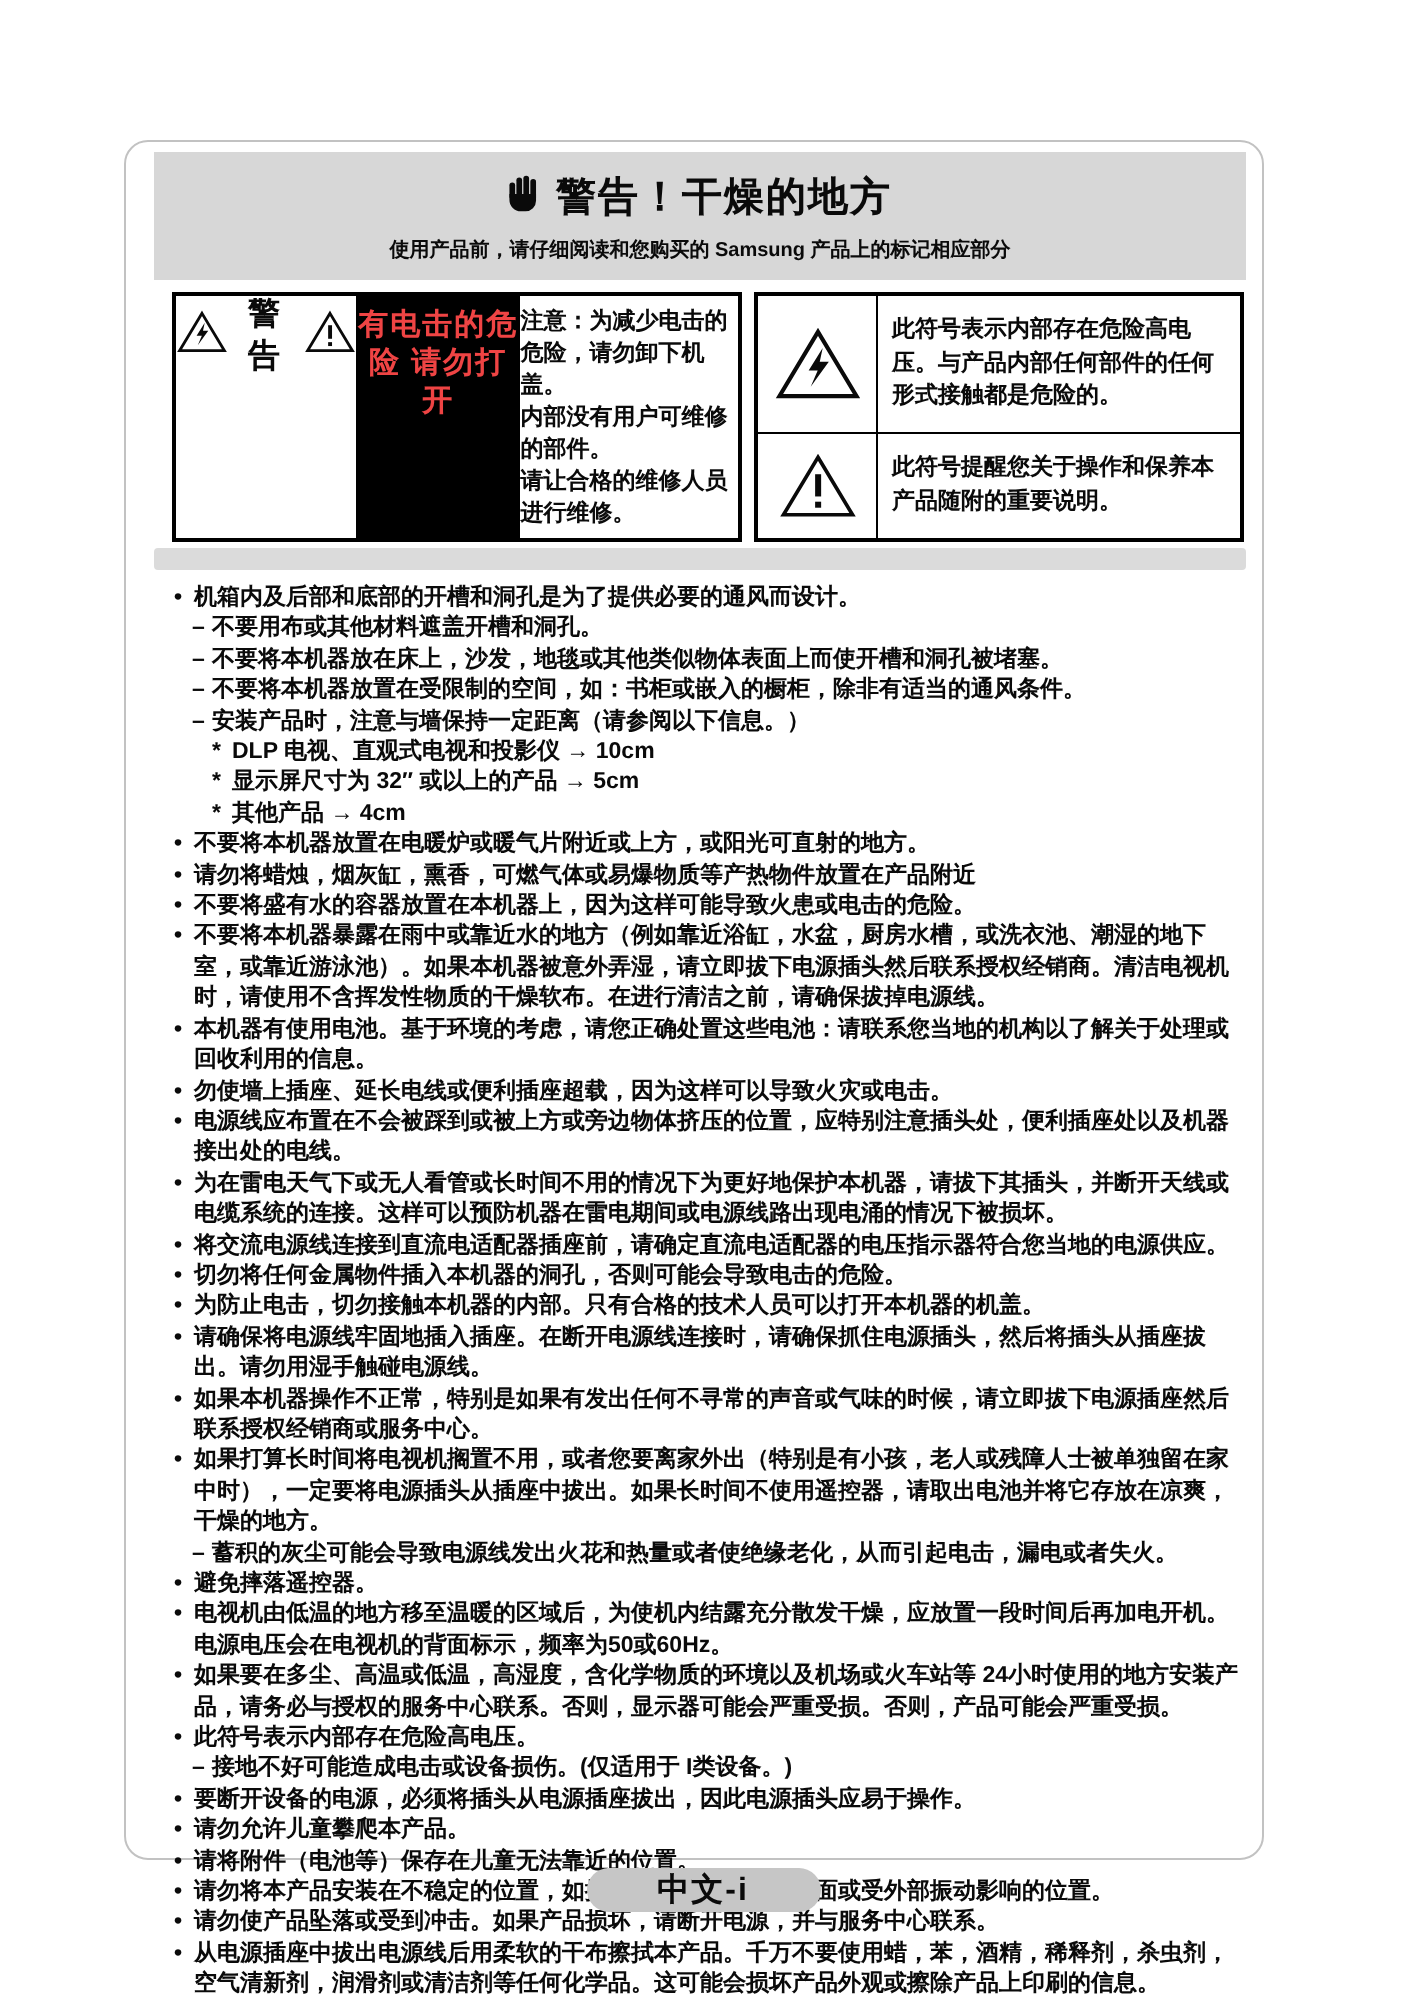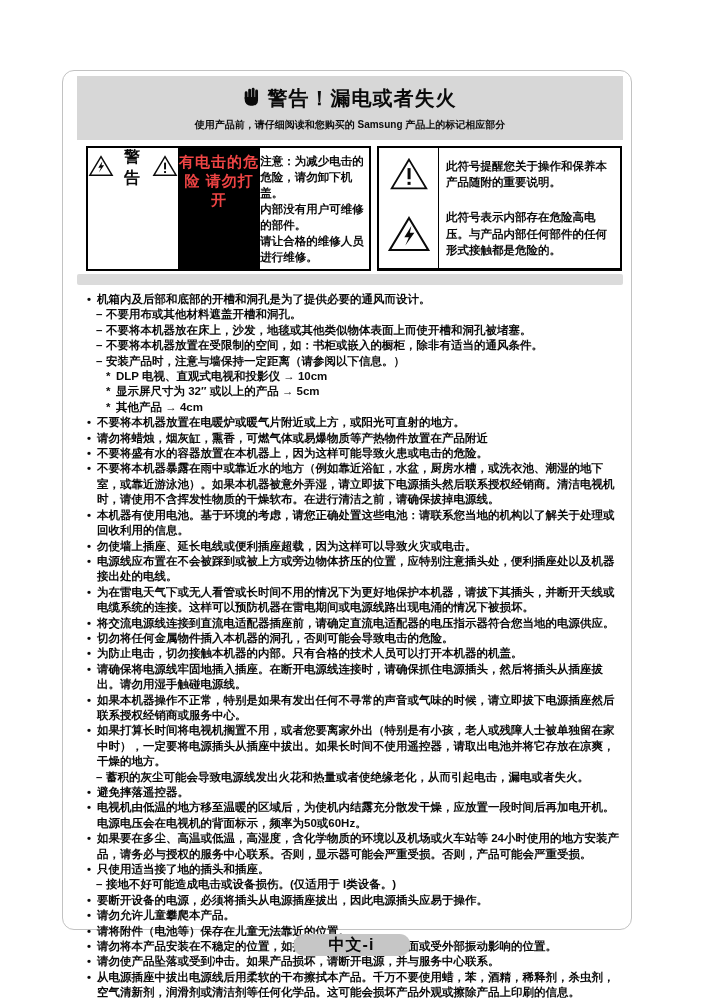--- a/index.html
+++ b/index.html
@@ -64,21 +64,21 @@
       <div class="title-row">
         <span>
           <svg width="16" height="19" viewBox="0 0 15 18" fill="#0a0a0a">
             <rect x="0.6" y="4" width="2.7" height="8" rx="1.35"></rect>
             <rect x="3.9" y="1.6" width="2.7" height="10" rx="1.35"></rect>
             <rect x="7.2" y="0.8" width="2.7" height="11" rx="1.35"></rect>
             <rect x="10.5" y="2.4" width="2.7" height="10" rx="1.35"></rect>
             <path d="M0.6 9.5 h12.6 v3.2 a5 5 0 0 1 -5 5 h-2.2 a5.4 5.4 0 0 1 -5.4 -5.4 z"></path>
           </svg>
         </span>
-        <span class="title">警告！漏电或者失火</span>
+        <span class="title">警告！干燥的地方</span>
       </div>
       <div class="subtitle">使用产品前，请仔细阅读和您购买的 Samsung 产品上的标记相应部分</div>
     </div>
 
     <div class="boxes">
 
       <div class="wbox">
         <div class="wbox-head">
           <span>
             <svg width="26" height="22" viewBox="0 0 30 26">
@@ -97,43 +97,43 @@
         </div>
         <div class="wbox-bar">有电击的危险 请勿打开</div>
         <div class="wbox-text">
           <div>注意：为减少电击的危险，请勿卸下机盖。</div>
           <div>内部没有用户可维修的部件。</div>
           <div>请让合格的维修人员进行维修。</div>
         </div>
       </div>
 
       <div class="sbox">
+        <div class="sbox-row first">
+          <div class="sbox-icon">
+            <svg width="44" height="38" viewBox="0 0 30 26">
+              <path d="M15 2 L28.2 24 H1.8 Z" fill="none" stroke="#0a0a0a" stroke-width="1.4"></path>
+              <path d="M16.6 7.5 L11.8 15.2 h3.1 l-2.4 5.6 6.2-8.6 h-3.1 z" fill="#0a0a0a"></path>
+            </svg>
+          </div>
+          <div class="sbox-txt">
+            <span>此符号表示内部存在危险高电压。与产品内部任何部件的任何形式接触都是危险的。</span>
+          </div>
+        </div>
         <div class="sbox-row">
           <div class="sbox-icon">
             <svg width="40" height="34" viewBox="0 0 30 26">
               <path d="M15 2 L28.2 24 H1.8 Z" fill="none" stroke="#0a0a0a" stroke-width="1.4"></path>
               <rect x="13.9" y="8.5" width="2.3" height="8.5" fill="#0a0a0a"></rect>
               <rect x="13.9" y="19" width="2.3" height="2.3" fill="#0a0a0a"></rect>
             </svg>
           </div>
           <div class="sbox-txt">
             <span>此符号提醒您关于操作和保养本产品随附的重要说明。</span>
           </div>
         </div>
-        <div class="sbox-row first">
-          <div class="sbox-icon">
-            <svg width="44" height="38" viewBox="0 0 30 26">
-              <path d="M15 2 L28.2 24 H1.8 Z" fill="none" stroke="#0a0a0a" stroke-width="1.4"></path>
-              <path d="M16.6 7.5 L11.8 15.2 h3.1 l-2.4 5.6 6.2-8.6 h-3.1 z" fill="#0a0a0a"></path>
-            </svg>
-          </div>
-          <div class="sbox-txt">
-            <span>此符号表示内部存在危险高电压。与产品内部任何部件的任何形式接触都是危险的。</span>
-          </div>
-        </div>
       </div>
     </div>
 
     <div class="strip"></div>
 
     <div class="bodytext">
       <div>
           <div class="li lv0">
             <span class="marker">•</span>
             <span class="txt">机箱内及后部和底部的开槽和洞孔是为了提供必要的通风而设计。</span>
@@ -233,21 +233,21 @@
           <div class="li lv0">
             <span class="marker">•</span>
             <span class="txt">电视机由低温的地方移至温暖的区域后，为使机内结露充分散发干燥，应放置一段时间后再加电开机。电源电压会在电视机的背面标示，频率为50或60Hz。</span>
           </div>
           <div class="li lv0">
             <span class="marker">•</span>
             <span class="txt">如果要在多尘、高温或低温，高湿度，含化学物质的环境以及机场或火车站等 24小时使用的地方安装产品，请务必与授权的服务中心联系。否则，显示器可能会严重受损。否则，产品可能会严重受损。</span>
           </div>
           <div class="li lv0">
             <span class="marker">•</span>
-            <span class="txt">只使用适当接了地的插头和插座。</span>
+            <span class="txt">此符号表示内部存在危险高电压。</span>
           </div>
           <div class="li lv1">
             <span class="marker">–</span>
             <span class="txt">接地不好可能造成电击或设备损伤。(仅适用于 I类设备。)</span>
           </div>
           <div class="li lv0">
             <span class="marker">•</span>
             <span class="txt">要断开设备的电源，必须将插头从电源插座拔出，因此电源插头应易于操作。</span>
           </div>
           <div class="li lv0">

